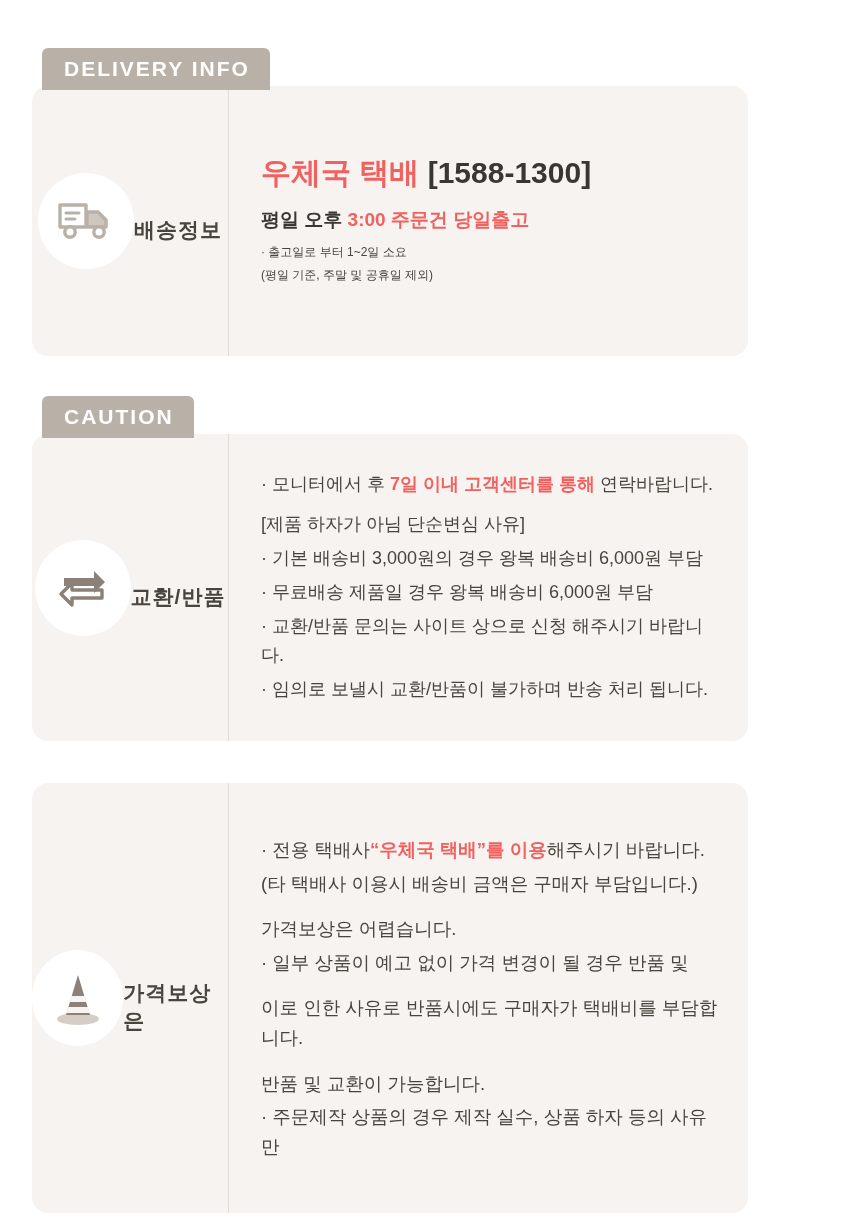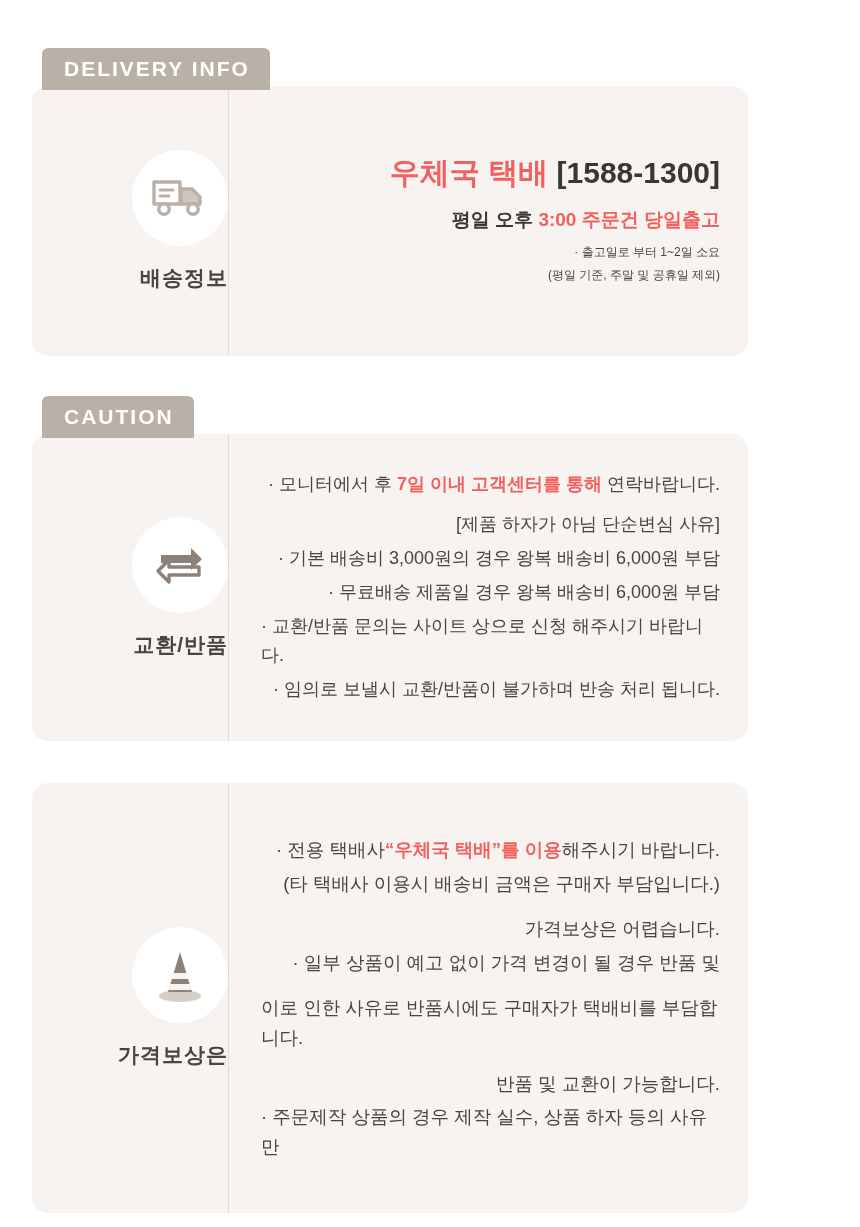--- a/index.html
+++ b/index.html
@@ -48,22 +48,21 @@
     z-index: 1;
   }
   .card.sec1 { min-height: 270px; }
   .card.sec2 { min-height: 260px; }
   .card.sec3 { min-height: 430px; margin-top: 42px; }
 
   .card-left {
     width: 196px;
     flex: 0 0 196px;
     display: flex;
-    flex-direction: column;
-    align-items: flex-end;
+    align-items: center;
     justify-content: center;
     padding: 26px 0;
   }
   .icon-circle {
     width: 96px;
     height: 96px;
     border-radius: 50%;
     background: #ffffff;
     display: flex;
     align-items: center;
@@ -77,21 +76,20 @@
     letter-spacing: 1px;
   }
 
   .card-right {
     flex: 1 1 auto;
     border-left: 1px solid #e2dcd5;
     padding: 34px 28px 34px 32px;
     display: flex;
     flex-direction: column;
     justify-content: center;
-    align-items: flex-end;
   }
 
   
   .title-line {
     font-size: 30px;
     font-weight: bold;
     margin-bottom: 16px;
     line-height: 1.2;
   }
   .accent { color: #f0615f; }

